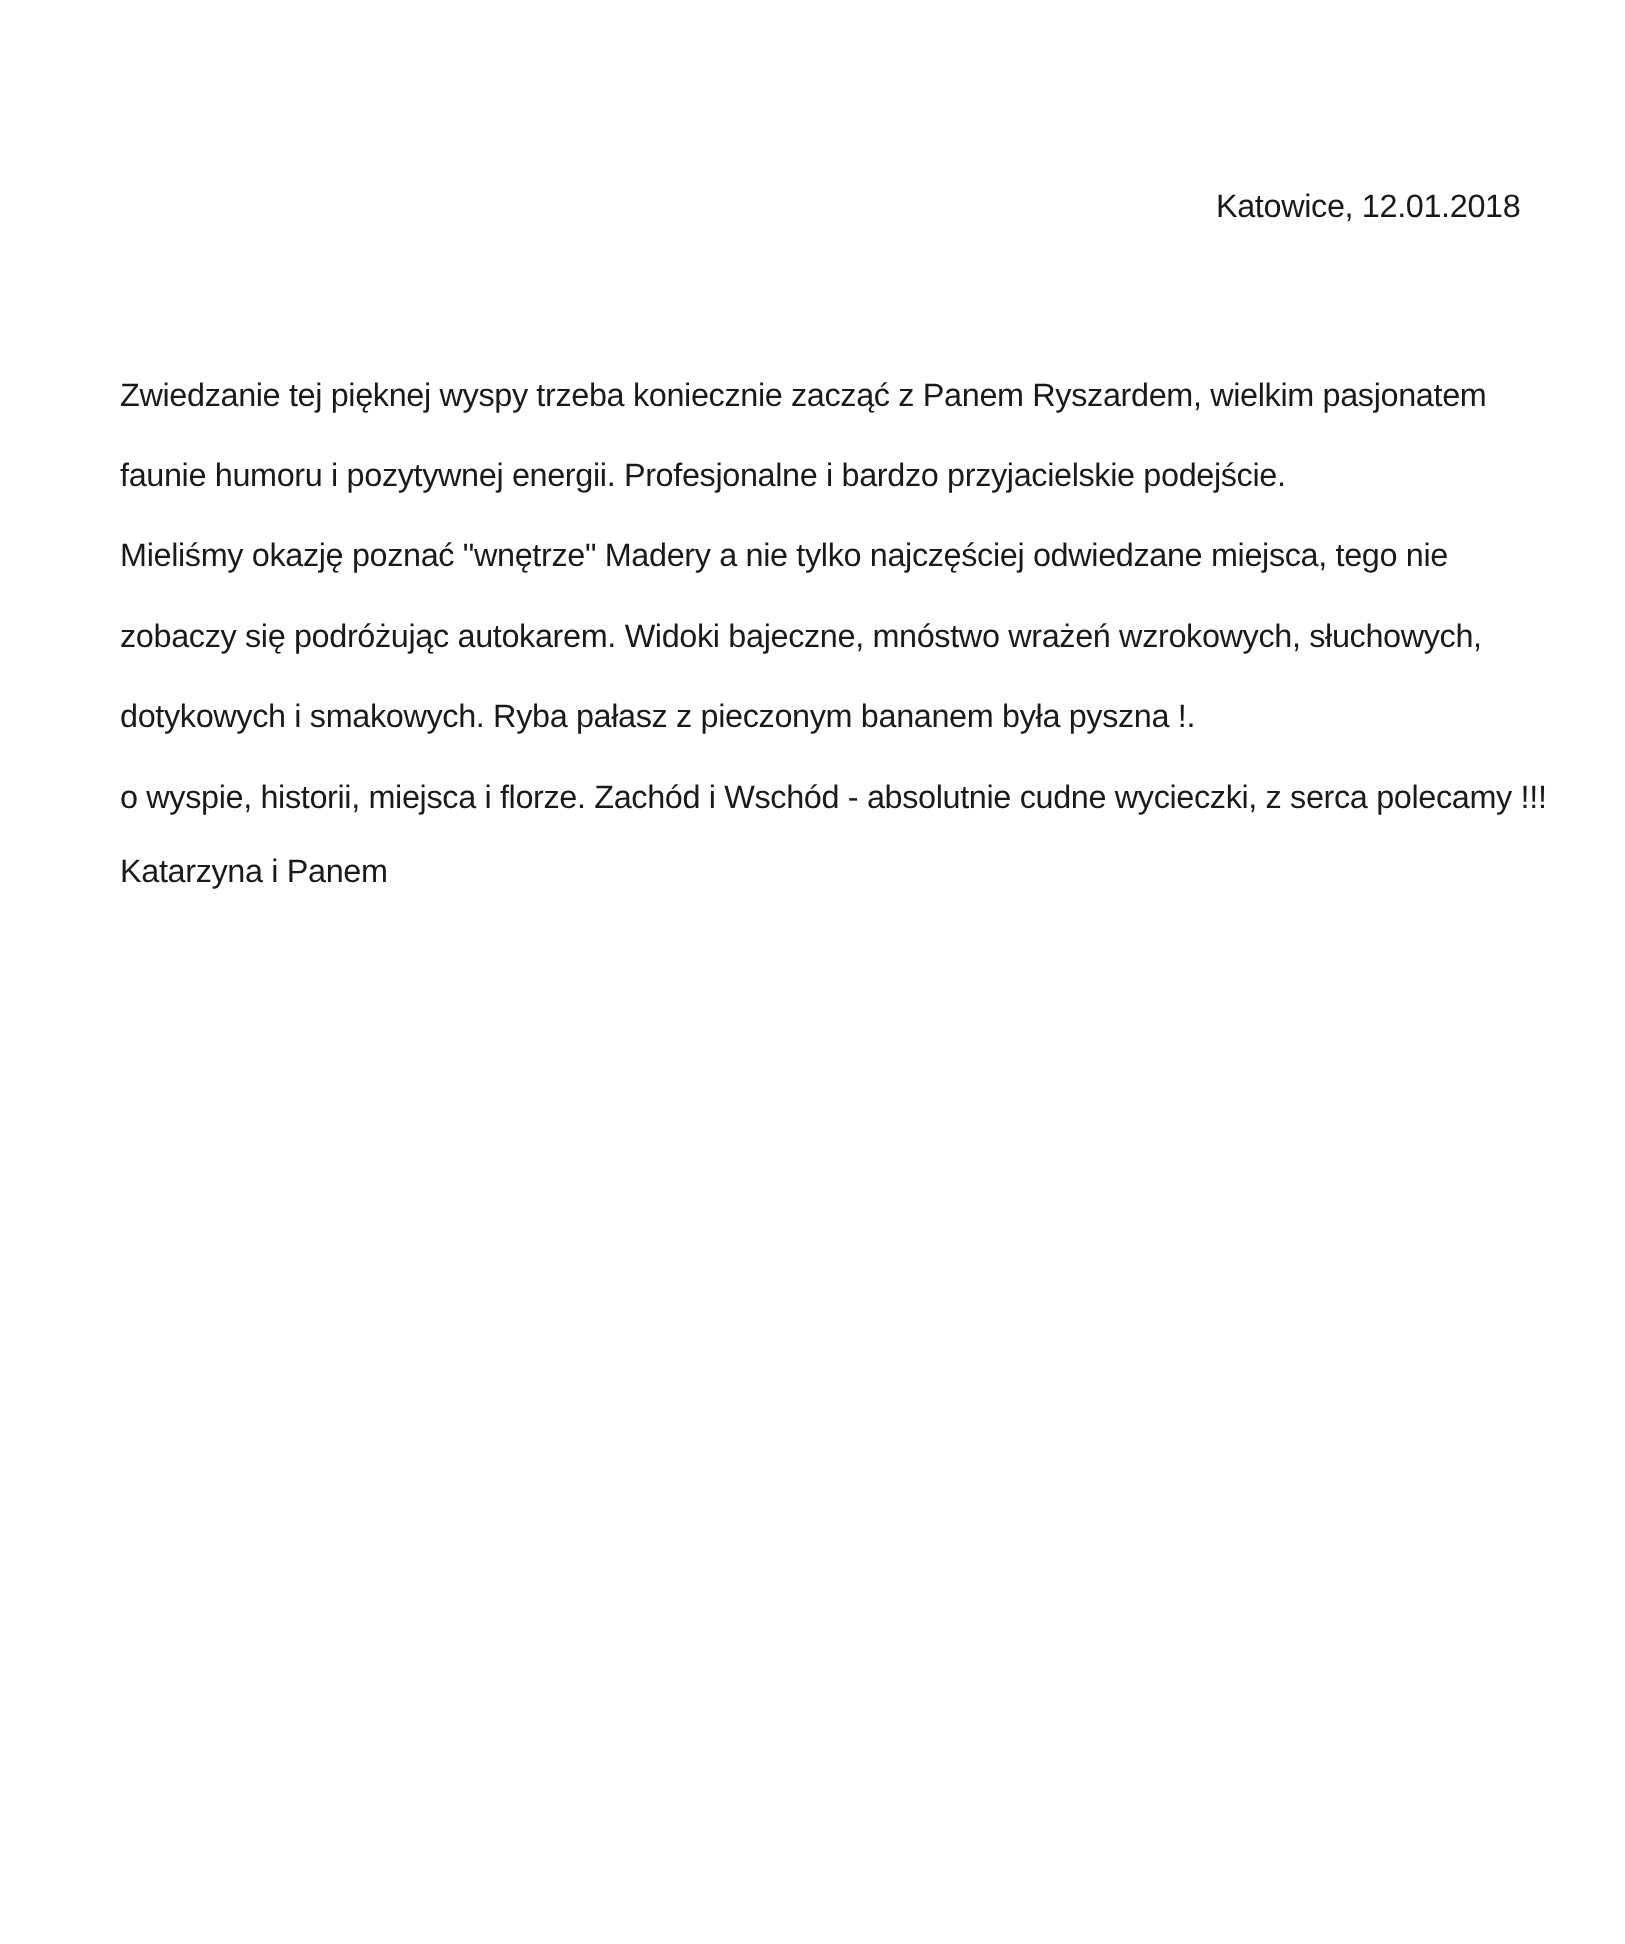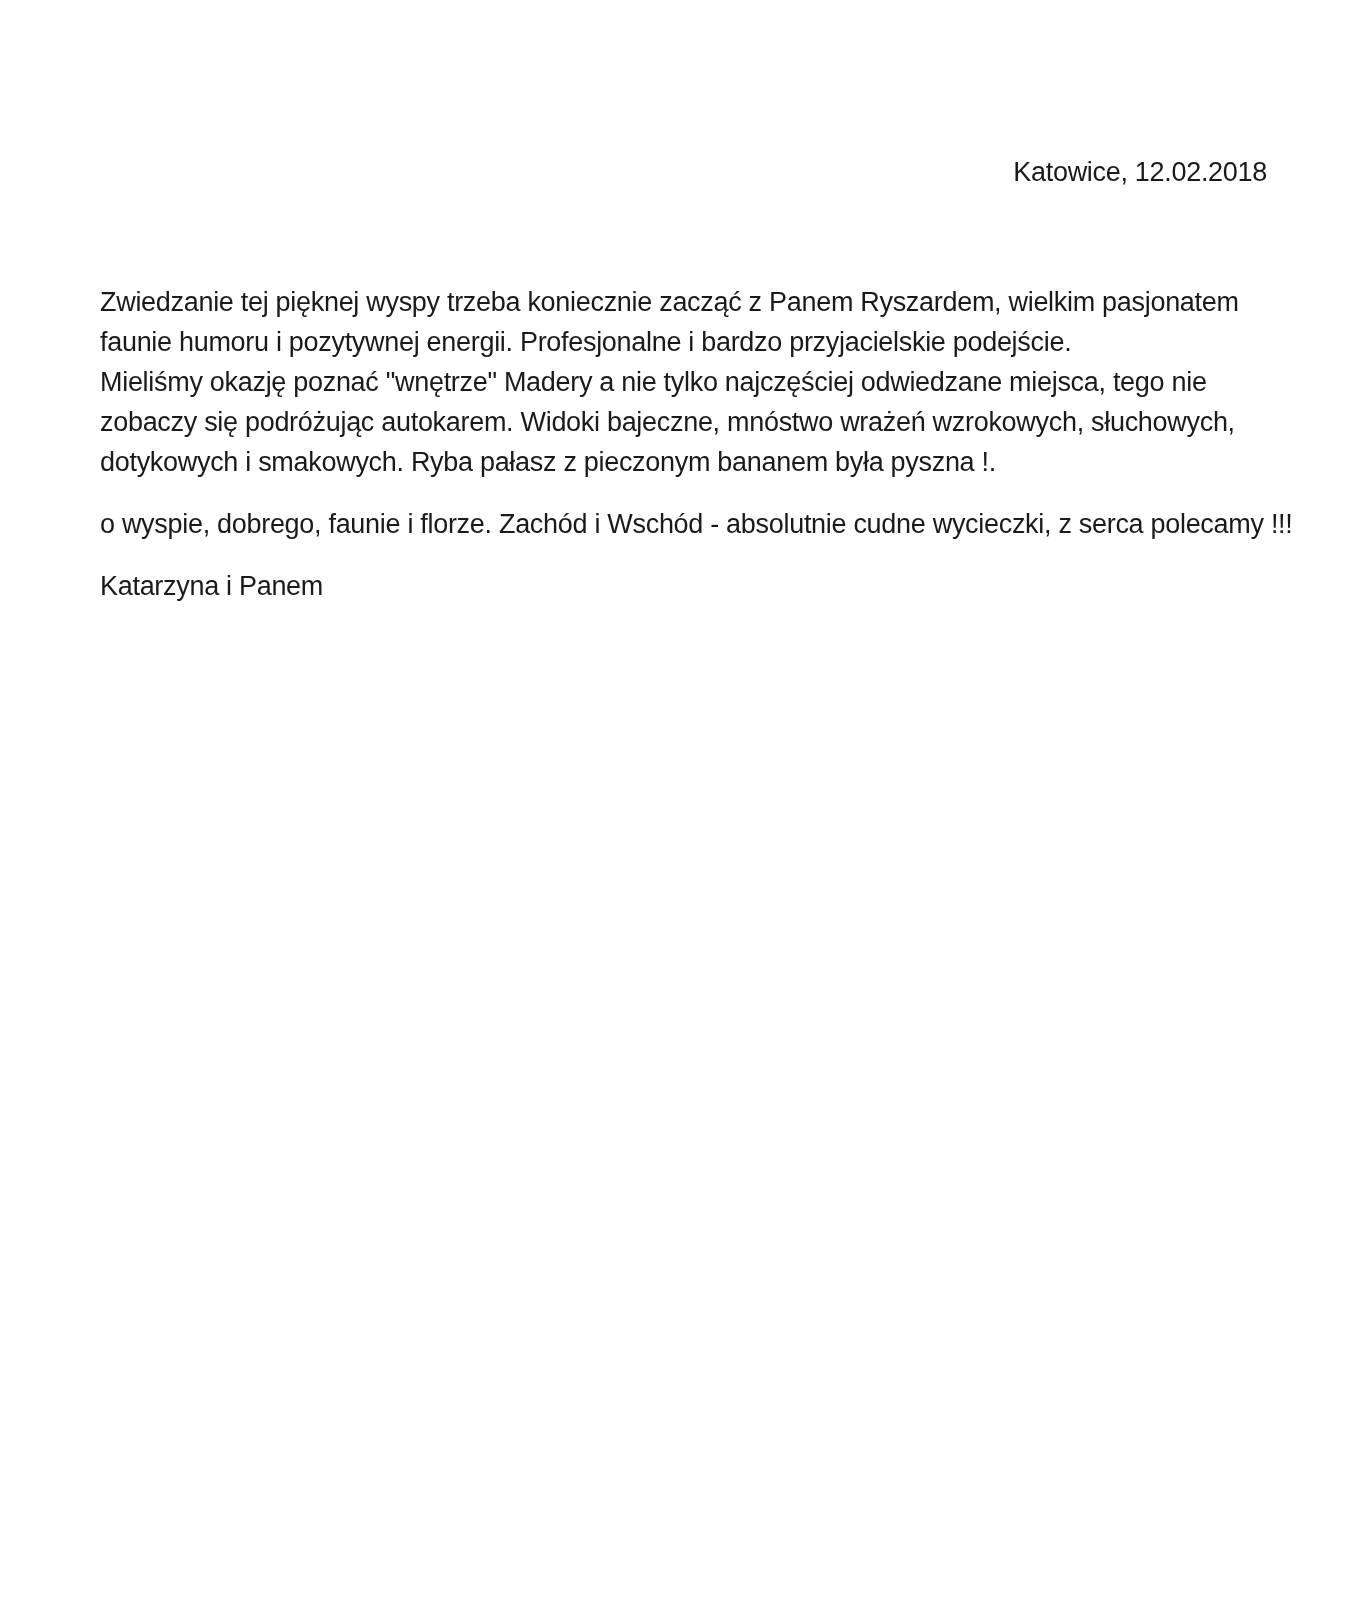--- a/index.html
+++ b/index.html
@@ -36,43 +36,44 @@
   }
   .paragraph {
     margin: 0 0 22px 0;
     padding: 0;
   }
   .text-line {
     font-size: 27px;
     line-height: 40px;
     letter-spacing: -0.3px;
     white-space: nowrap;
+    margin-top: 27px;
   }
   .signature {
     margin-top: 22px;
   }
 </style>
 </head>
 <body>
 
 <div class="page">
 
-  <div class="dateline">Katowice, 12.02.2018</div>
+  <div class="dateline">Katowice, 12.01.2018</div>
 
   <div class="letter-body">
 
     <div class="paragraph">
       <div class="text-line">Zwiedzanie tej pięknej wyspy trzeba koniecznie zacząć z Panem Ryszardem, wielkim pasjonatem</div>
       <div class="text-line">faunie humoru i pozytywnej energii. Profesjonalne i bardzo przyjacielskie podejście.</div>
       <div class="text-line">Mieliśmy okazję poznać "wnętrze" Madery a nie tylko najczęściej odwiedzane miejsca, tego nie</div>
       <div class="text-line">zobaczy się podróżując autokarem. Widoki bajeczne, mnóstwo wrażeń wzrokowych, słuchowych,</div>
       <div class="text-line">dotykowych i smakowych. Ryba pałasz z pieczonym bananem była pyszna !.</div>
     </div>
 
     <div class="paragraph">
-      <div class="text-line">o wyspie, dobrego, faunie i florze. Zachód i Wschód - absolutnie cudne wycieczki, z serca polecamy !!!</div>
+      <div class="text-line">o wyspie, historii, miejsca i florze. Zachód i Wschód - absolutnie cudne wycieczki, z serca polecamy !!!</div>
     </div>
 
     <div class="paragraph signature text-line">Katarzyna i Panem</div>
 
   </div>
 
 </div>
 
 </body></html>

